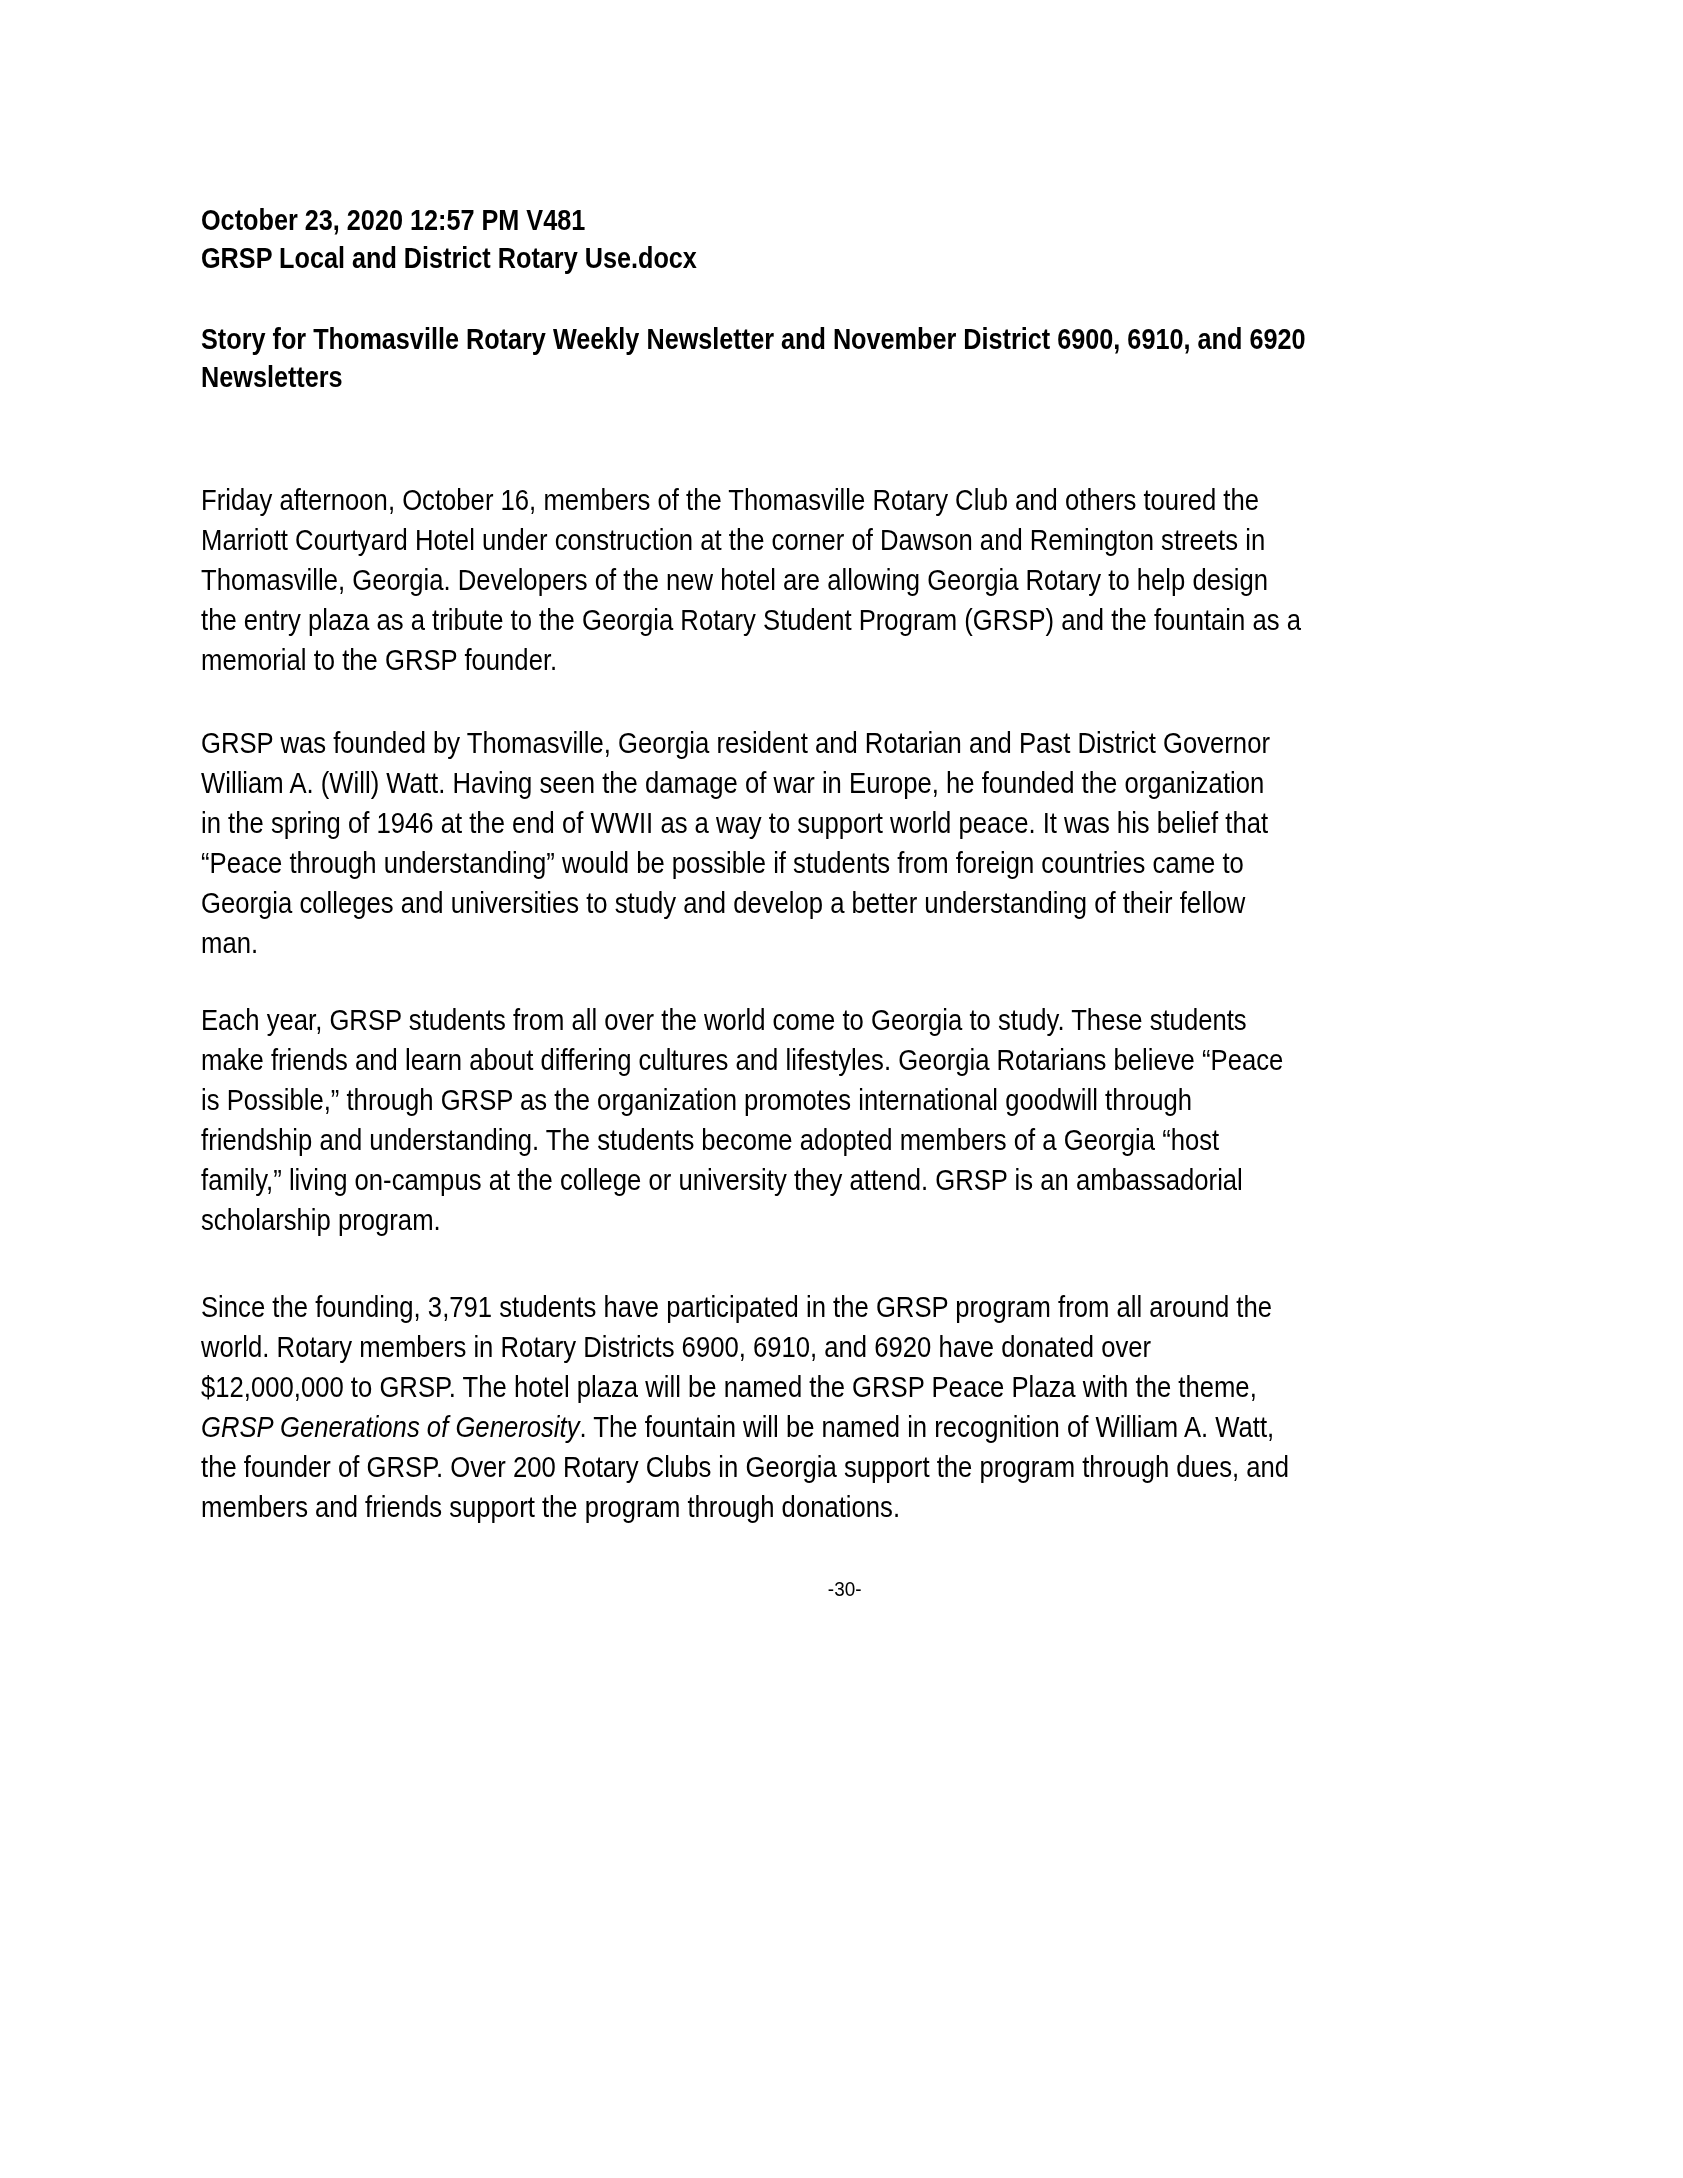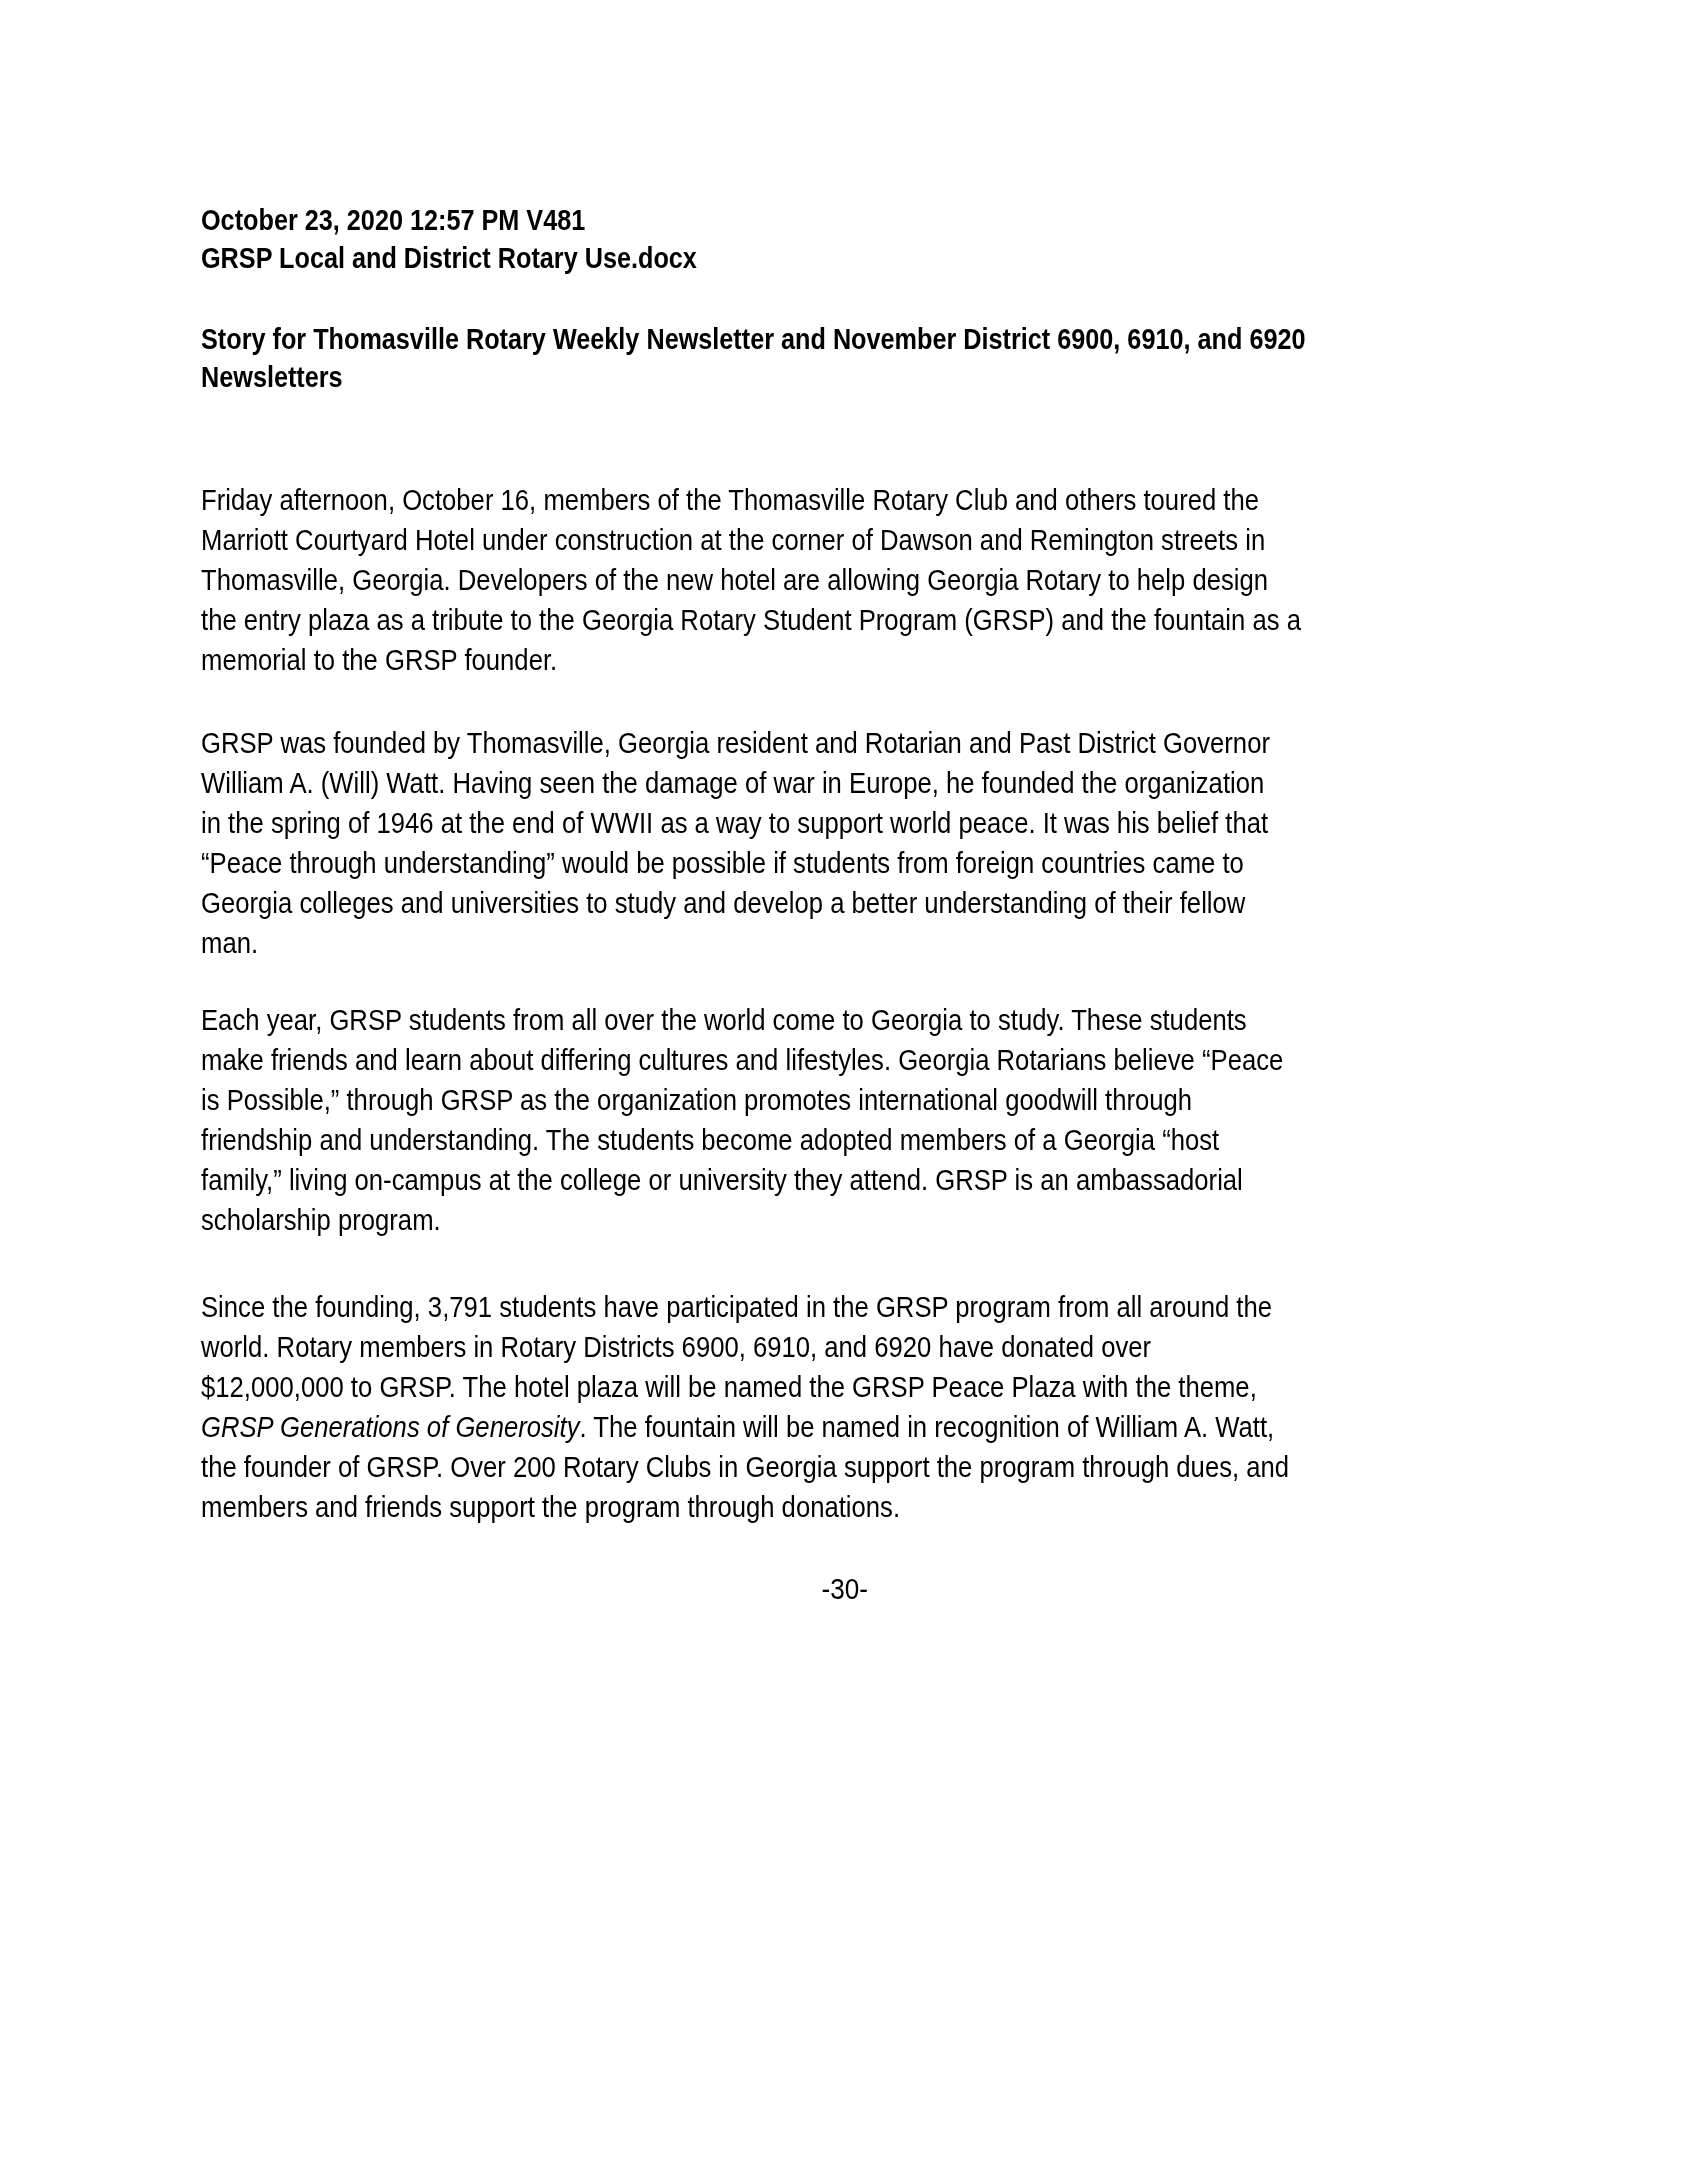--- a/index.html
+++ b/index.html
@@ -43,21 +43,21 @@
   .p1 { top: 480px; }
   .p2 { top: 723px; }
   .p3 { top: 1000px; }
   .p4 { top: 1287px; }
   .end-mark {
     position: absolute;
     top: 1569px;
     left: 0;
     width: 1683px;
     text-align: center;
-    font-size: 29px;
+    font-size: 21px;
     line-height: 40px;
     height: 40px;
   }
   .end-mark span {
     display: inline-block;
     transform: scaleX(0.9);
     margin-left: 6px;
   }
   em { font-style: italic; }
 </style>

